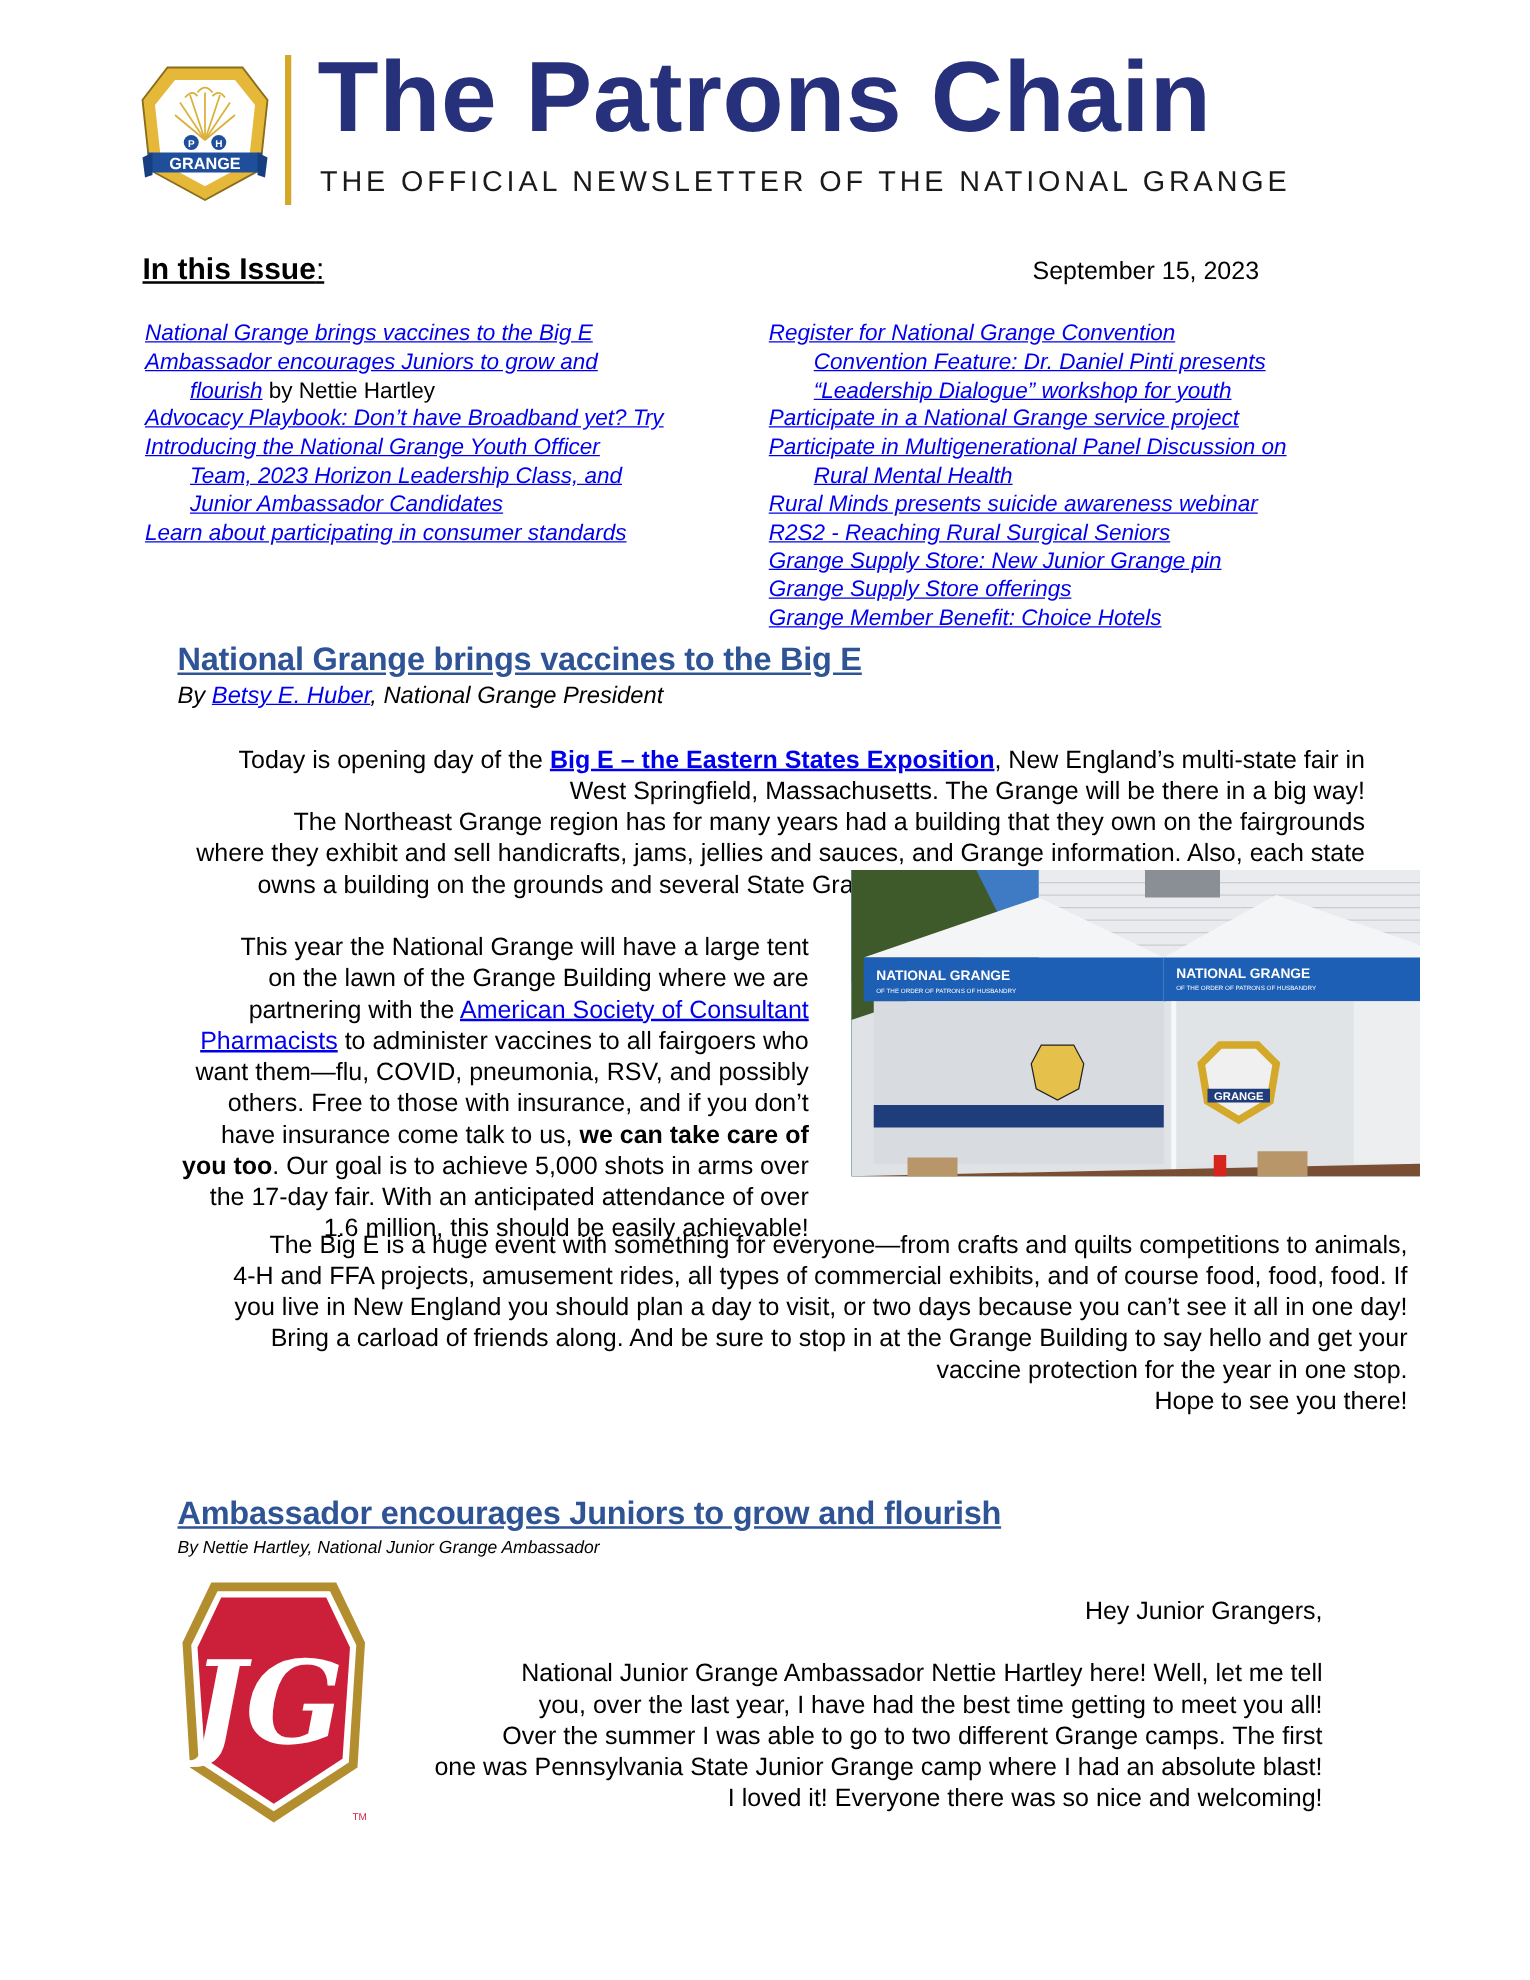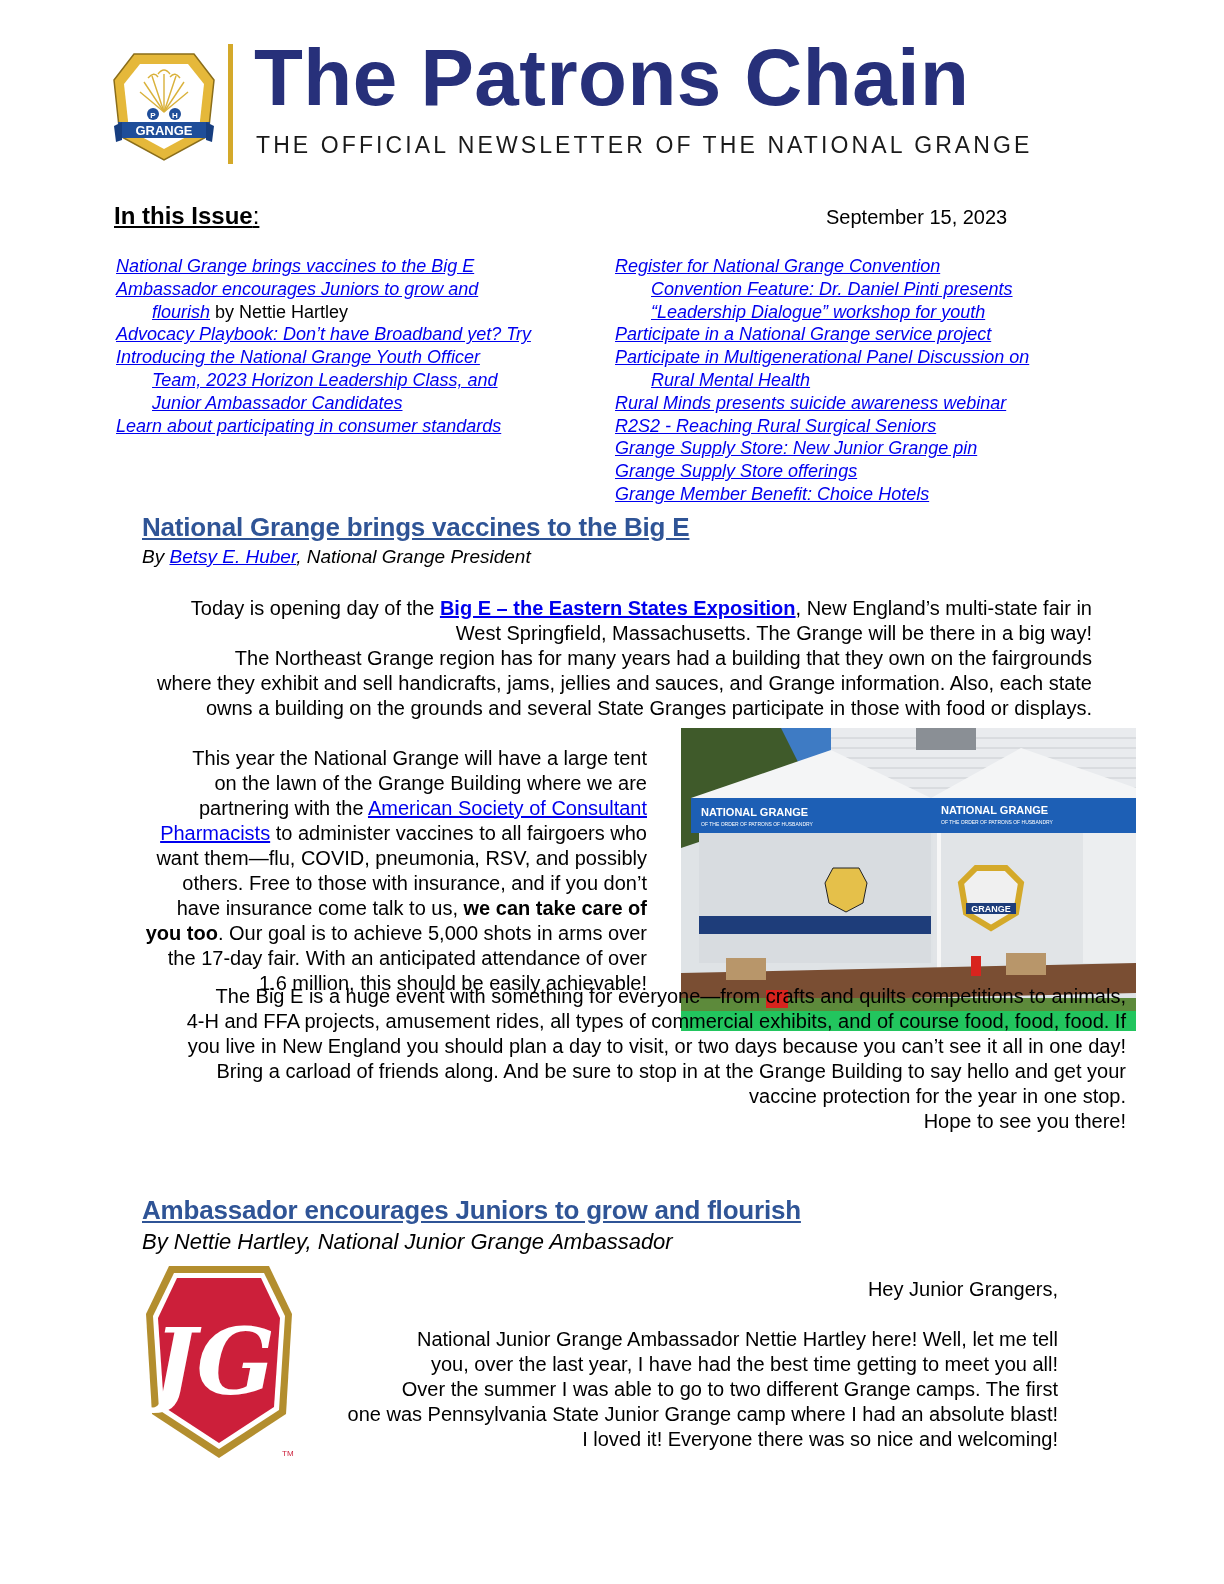--- a/index.html
+++ b/index.html
@@ -36,22 +36,22 @@
   .byline a { color: #0000EE; }
   .body-text { position: absolute; font-size: 20px; line-height: 25px; text-align: right; }
   .body-text p { margin: 0; text-indent: 36px; }
   .body-text a { color: #0000EE; }
   .body-text b { font-weight: bold; }
 
   .a1-intro { left: 142px; top: 596px; width: 950px; }
   .a1-wrap { left: 142px; top: 746px; width: 505px; }
   .a1-rest { left: 142px; top: 984px; width: 950px; margin-left: 34px; }
 
-  .photo { position: absolute; left: 681px; top: 728px; width: 455px; height: 303px; overflow: hidden;
-           background: #22c55e; }
+  .photo { position: absolute; left: 681px; top: 696px; width: 455px; height: 245px; overflow: hidden;
+           background: #0f766e; }
 
   .jg-logo { position: absolute; left: 144px; top: 1264px; width: 150px; height: 196px; }
   .a2-body { left: 338px; top: 1277px; width: 720px; }
   .a2-body .greet { text-indent: 0; margin-bottom: 25px; }
 </style>
 </head>
 <body>
 
 <div class="masthead">
   <svg class="logo" viewBox="0 0 104 112">
@@ -193,21 +193,21 @@
     <rect x="290" y="228" width="10" height="20" fill="#D8241E"></rect>
   </svg>
 </div>
 
 <div class="body-text a1-rest">
   <p>The Big E is a huge event with something for everyone—from crafts and quilts competitions to animals, 4-H and FFA projects, amusement rides, all types of commercial exhibits, and of course food, food, food. If you live in New England you should plan a day to visit, or two days because you can’t see it all in one day! Bring a carload of friends along. And be sure to stop in at the Grange Building to say hello and get your vaccine protection for the year in one stop.</p>
   <p>Hope to see you there!</p>
 </div>
 
 <div class="headline" style="top:1195px;">Ambassador encourages Juniors to grow and flourish</div>
-<div class="byline" style="top:1229px; font-size:22px;text-align:right;">By Nettie Hartley, National Junior Grange Ambassador</div>
+<div class="byline" style="top:1229px; font-size:14px;text-align:right;">By Nettie Hartley, National Junior Grange Ambassador</div>
 
 <svg class="jg-logo" viewBox="0 0 150 196">
   <polygon points="25,2 125,2 148,50 142,150 75,194 8,150 2,50" fill="#B38E2E"></polygon>
   <polygon points="30,9 120,9 141,52 135,146 75,185 15,146 9,52" fill="#ffffff"></polygon>
   <polygon points="33,14 117,14 136,54 130,143 75,179 20,143 14,54" fill="#CC1F3A"></polygon>
   <text x="70" y="130" font-size="92" fill="#ffffff" text-anchor="middle" font-family="DejaVu Serif, serif" font-weight="bold" font-style="italic">JG</text>
   <text x="138" y="192" font-size="8" fill="#CC1F3A" font-family="Liberation Sans, sans-serif">TM</text>
 </svg>
 
 <div class="body-text a2-body">

